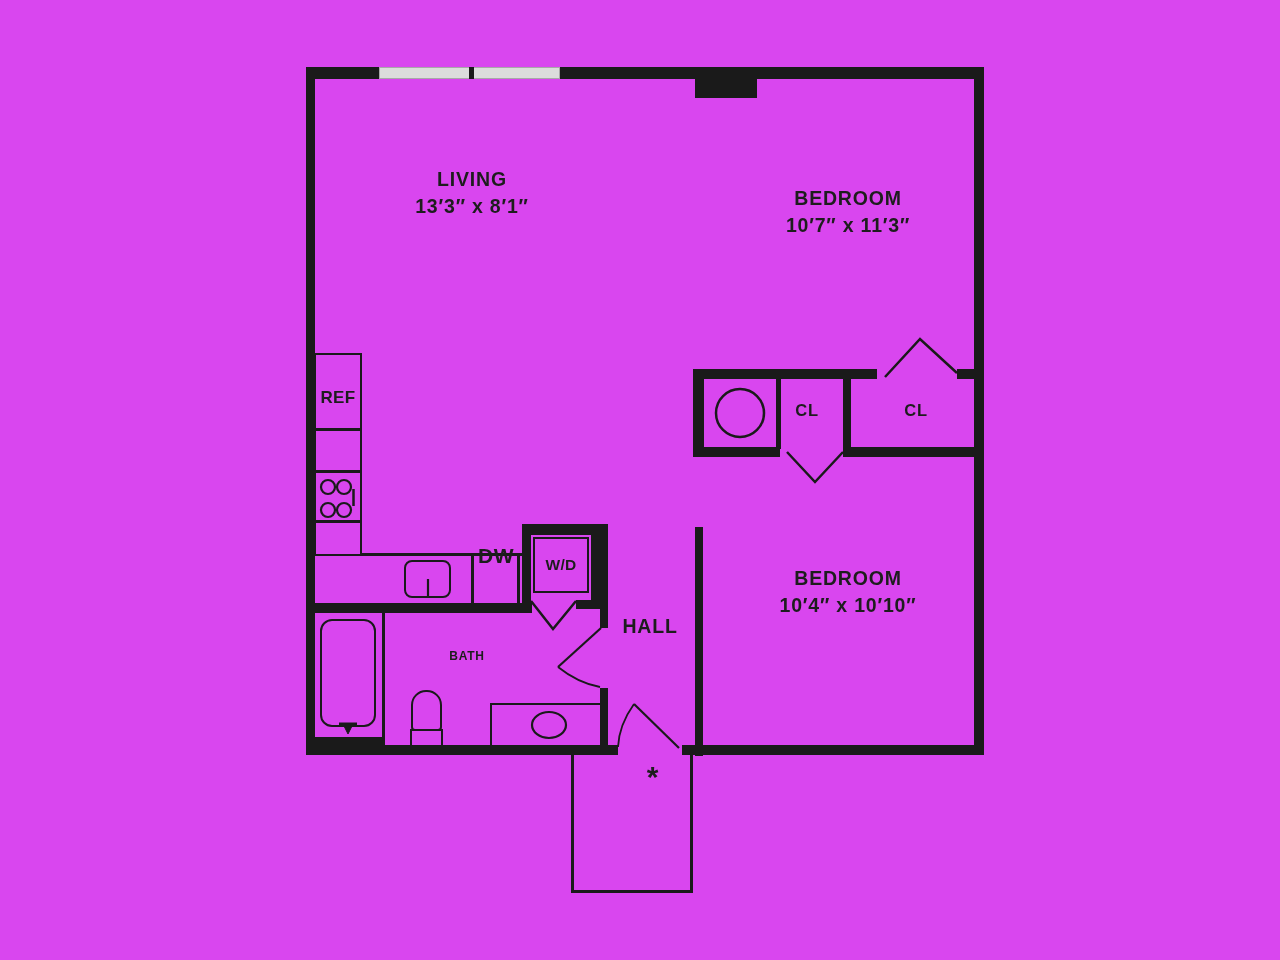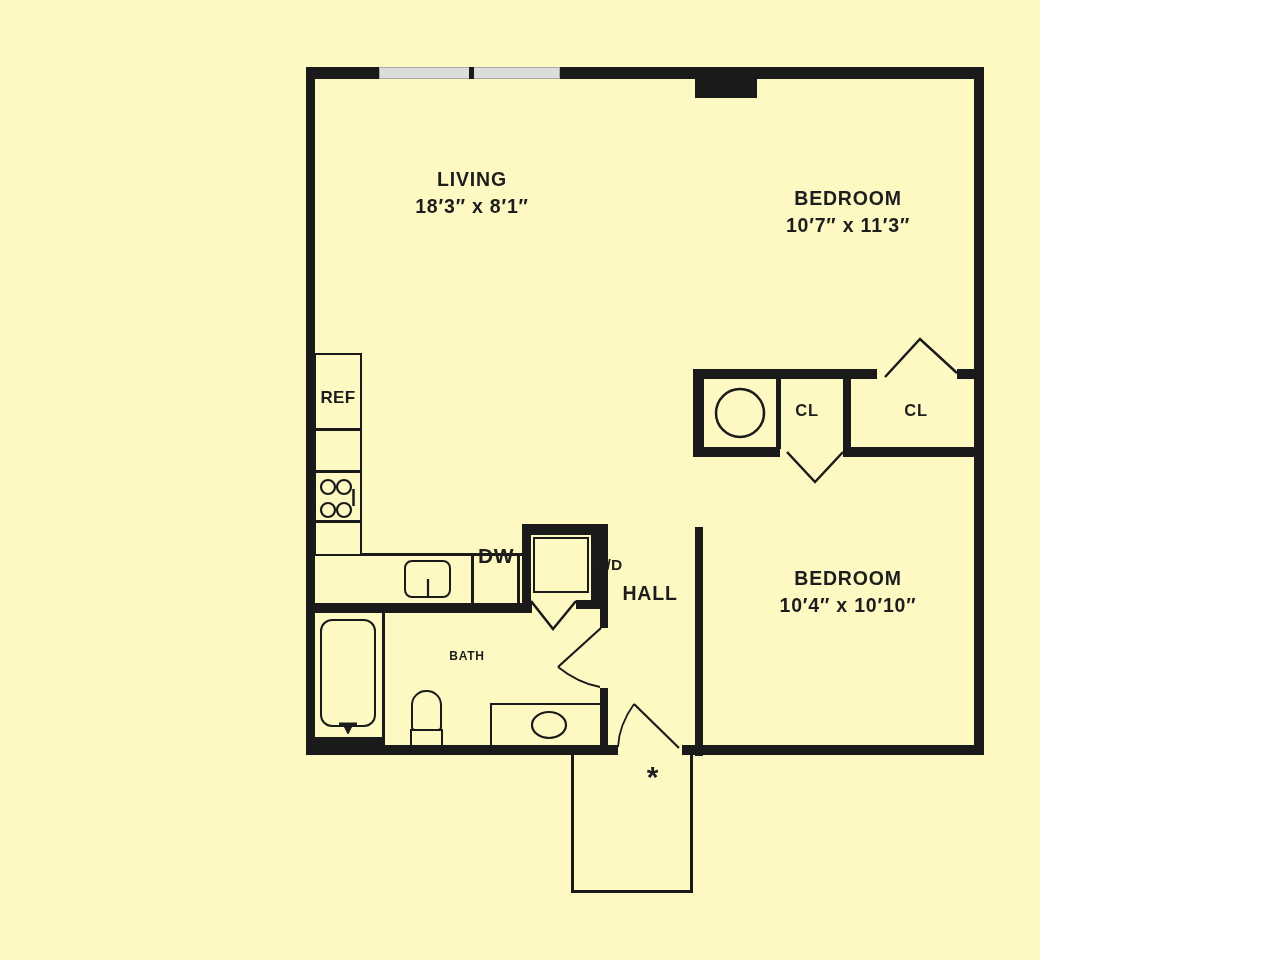--- a/index.html
+++ b/index.html
@@ -1,16 +1,16 @@
 <!DOCTYPE html>
 <html><head>
 <meta charset="utf-8">
 <style>
   html,body{margin:0;padding:0;background:#ffffff;}
-  .stage{position:relative;width:1040px;height:960px;background:#fef9c3;overflow:hidden;
+  .stage{position:relative;width:1280px;height:960px;background:#d946ef;overflow:hidden;
          font-family:"Liberation Sans",sans-serif;}
   .wall{position:absolute;background:#1a1a1a;}
   .line{position:absolute;background:#1a1a1a;}
   .box{position:absolute;border:2.5px solid #1a1a1a;box-sizing:border-box;background:transparent;}
   .window-band{position:absolute;background:#dcdcdc;border:1px solid #a8a8a8;box-sizing:border-box;}
   .lbl{position:absolute;color:#1d1d1d;font-weight:bold;text-align:center;
        letter-spacing:0.8px;white-space:nowrap;}
   .room-lbl{font-size:19.5px;line-height:27px;}
   .svg-overlay{position:absolute;left:0;top:0;pointer-events:none;}
 </style>
@@ -101,43 +101,43 @@
         <path d="M339,724 H357" stroke-width="3"></path>
         <path d="M344,726 L348,734 L352,726 Z" fill="#1a1a1a" stroke-width="1"></path>
       </g>
 
       <ellipse cx="549" cy="725" rx="17" ry="13" stroke-width="2.2"></ellipse>
     </g>
   </svg>
 
   <div class="lbl room-lbl" style="left:372px;top:166px;width:200px;">
     <div>LIVING</div>
-    <div>18′3″ x 8′1″</div>
+    <div>13′3″ x 8′1″</div>
   </div>
 
   <div class="lbl room-lbl" style="left:748px;top:185px;width:200px;">
     <div>BEDROOM</div>
     <div>10′7″ x 11′3″</div>
   </div>
 
 
   <div class="lbl room-lbl" style="left:748px;top:565px;width:200px;">
     <div>BEDROOM</div>
     <div>10′4″ x 10′10″</div>
   </div>
 
   <div class="lbl" style="left:417px;top:649px;width:100px;font-size:12px;">BATH</div>
 
-  <div class="lbl" style="left:600px;top:582px;width:100px;font-size:19.5px;">HALL</div>
+  <div class="lbl" style="left:600px;top:615px;width:100px;font-size:19.5px;">HALL</div>
 
   <div class="lbl" style="left:313px;top:388px;width:50px;font-size:17px;letter-spacing:0.4px;">REF</div>
 
   <div class="lbl" style="left:471px;top:544px;width:50px;font-size:21px;letter-spacing:0.4px;">DW</div>
 
-  <div class="lbl" style="left:536px;top:556px;width:50px;font-size:15.5px;letter-spacing:0.3px;margin-left:46px;">W/D</div>
+  <div class="lbl" style="left:536px;top:556px;width:50px;font-size:15.5px;letter-spacing:0.3px;">W/D</div>
 
   <div class="lbl" style="left:782px;top:401px;width:50px;font-size:16.5px;">CL</div>
 
   <div class="lbl" style="left:891px;top:401px;width:50px;font-size:16.5px;">CL</div>
 
   <div class="lbl" style="left:633px;top:760px;width:40px;font-size:30px;">*</div>
 
 </div>
 
 </body></html>

